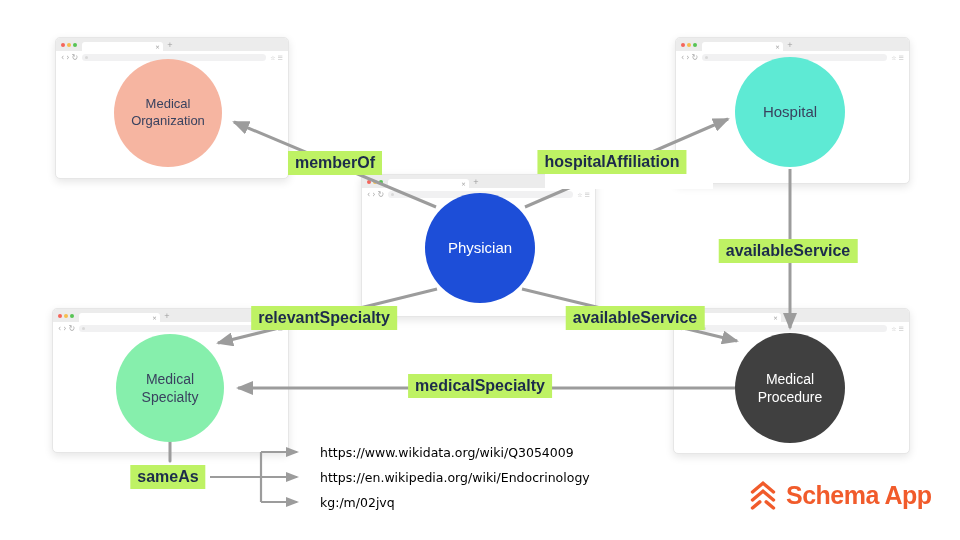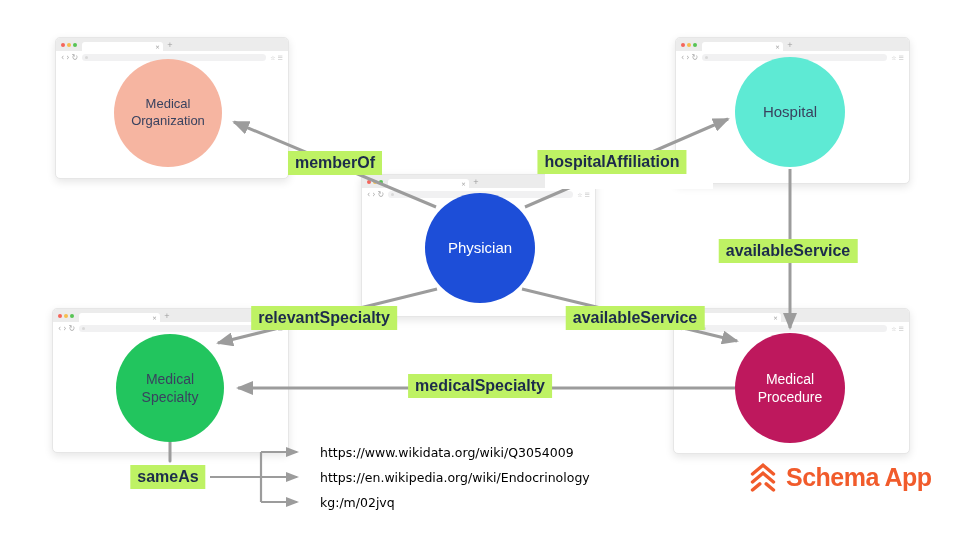--- a/index.html
+++ b/index.html
@@ -37,21 +37,21 @@
   .elabel{position:absolute;transform:translate(-50%,-50%);white-space:nowrap;
           font:bold 16px "Liberation Sans",sans-serif;color:#1C2B4B;background:#bef264;
           padding:3px 7px;z-index:4;}
   .wpatch{position:absolute;background:#fff;z-index:3;}
 
   
   .url-row{position:absolute;left:320px;transform:translateY(-50%);white-space:nowrap;
            font:12.5px "DejaVu Sans",sans-serif;color:#000000;z-index:4;}
 
   
-  .logo{position:absolute;left:749px;top:462px;display:flex;align-items:center;gap:9px;z-index:4;text-align:center;}
+  .logo{position:absolute;left:749px;top:480px;display:flex;align-items:center;gap:9px;z-index:4;text-align:center;}
   .logotext{font:bold 25px "Liberation Sans",sans-serif;color:#F15B2B;letter-spacing:-0.5px;}
 </style>
 </head>
 <body>
 
 <div class="canvas">
 
   <div class="window" style="left:55px;top:37px;width:232px;height:140px">
     <div class="tabbar">
       <span class="dots">
@@ -198,24 +198,24 @@
 
   <div class="node" style="left:114px;top:59px;width:108px;height:108px;background:#F6B5A1;font-size:13px">
     <span style="width:92px">Medical Organization</span>
   </div>
   <div class="node" style="left:735px;top:57px;width:110px;height:110px;background:#5eead4;font-size:15px">
     <span>Hospital</span>
   </div>
   <div class="node dark" style="left:425px;top:193px;width:110px;height:110px;background:#1d4ed8;font-size:15px">
     <span>Physician</span>
   </div>
-  <div class="node" style="left:116px;top:334px;width:108px;height:108px;background:#22c55e">
+  <div class="node" style="left:116px;top:334px;width:108px;height:108px;background:#86efac">
     <span style="width:80px">Medical Specialty</span>
   </div>
-  <div class="node dark" style="left:735px;top:333px;width:110px;height:110px;background:#be185d">
+  <div class="node dark" style="left:735px;top:333px;width:110px;height:110px;background:#404040">
     <span style="width:84px">Medical Procedure</span>
   </div>
 
   <div class="elabel" style="left:335px;top:163px">memberOf</div>
   <div class="elabel" style="left:612px;top:162px">hospitalAffiliation</div>
   <div class="elabel" style="left:788px;top:251px">availableService</div>
   <div class="elabel" style="left:324px;top:318px">relevantSpecialty</div>
   <div class="elabel" style="left:635px;top:318px">availableService</div>
   <div class="elabel" style="left:480px;top:386px">medicalSpecialty</div>
   <div class="elabel" style="left:168px;top:477px">sameAs</div>

